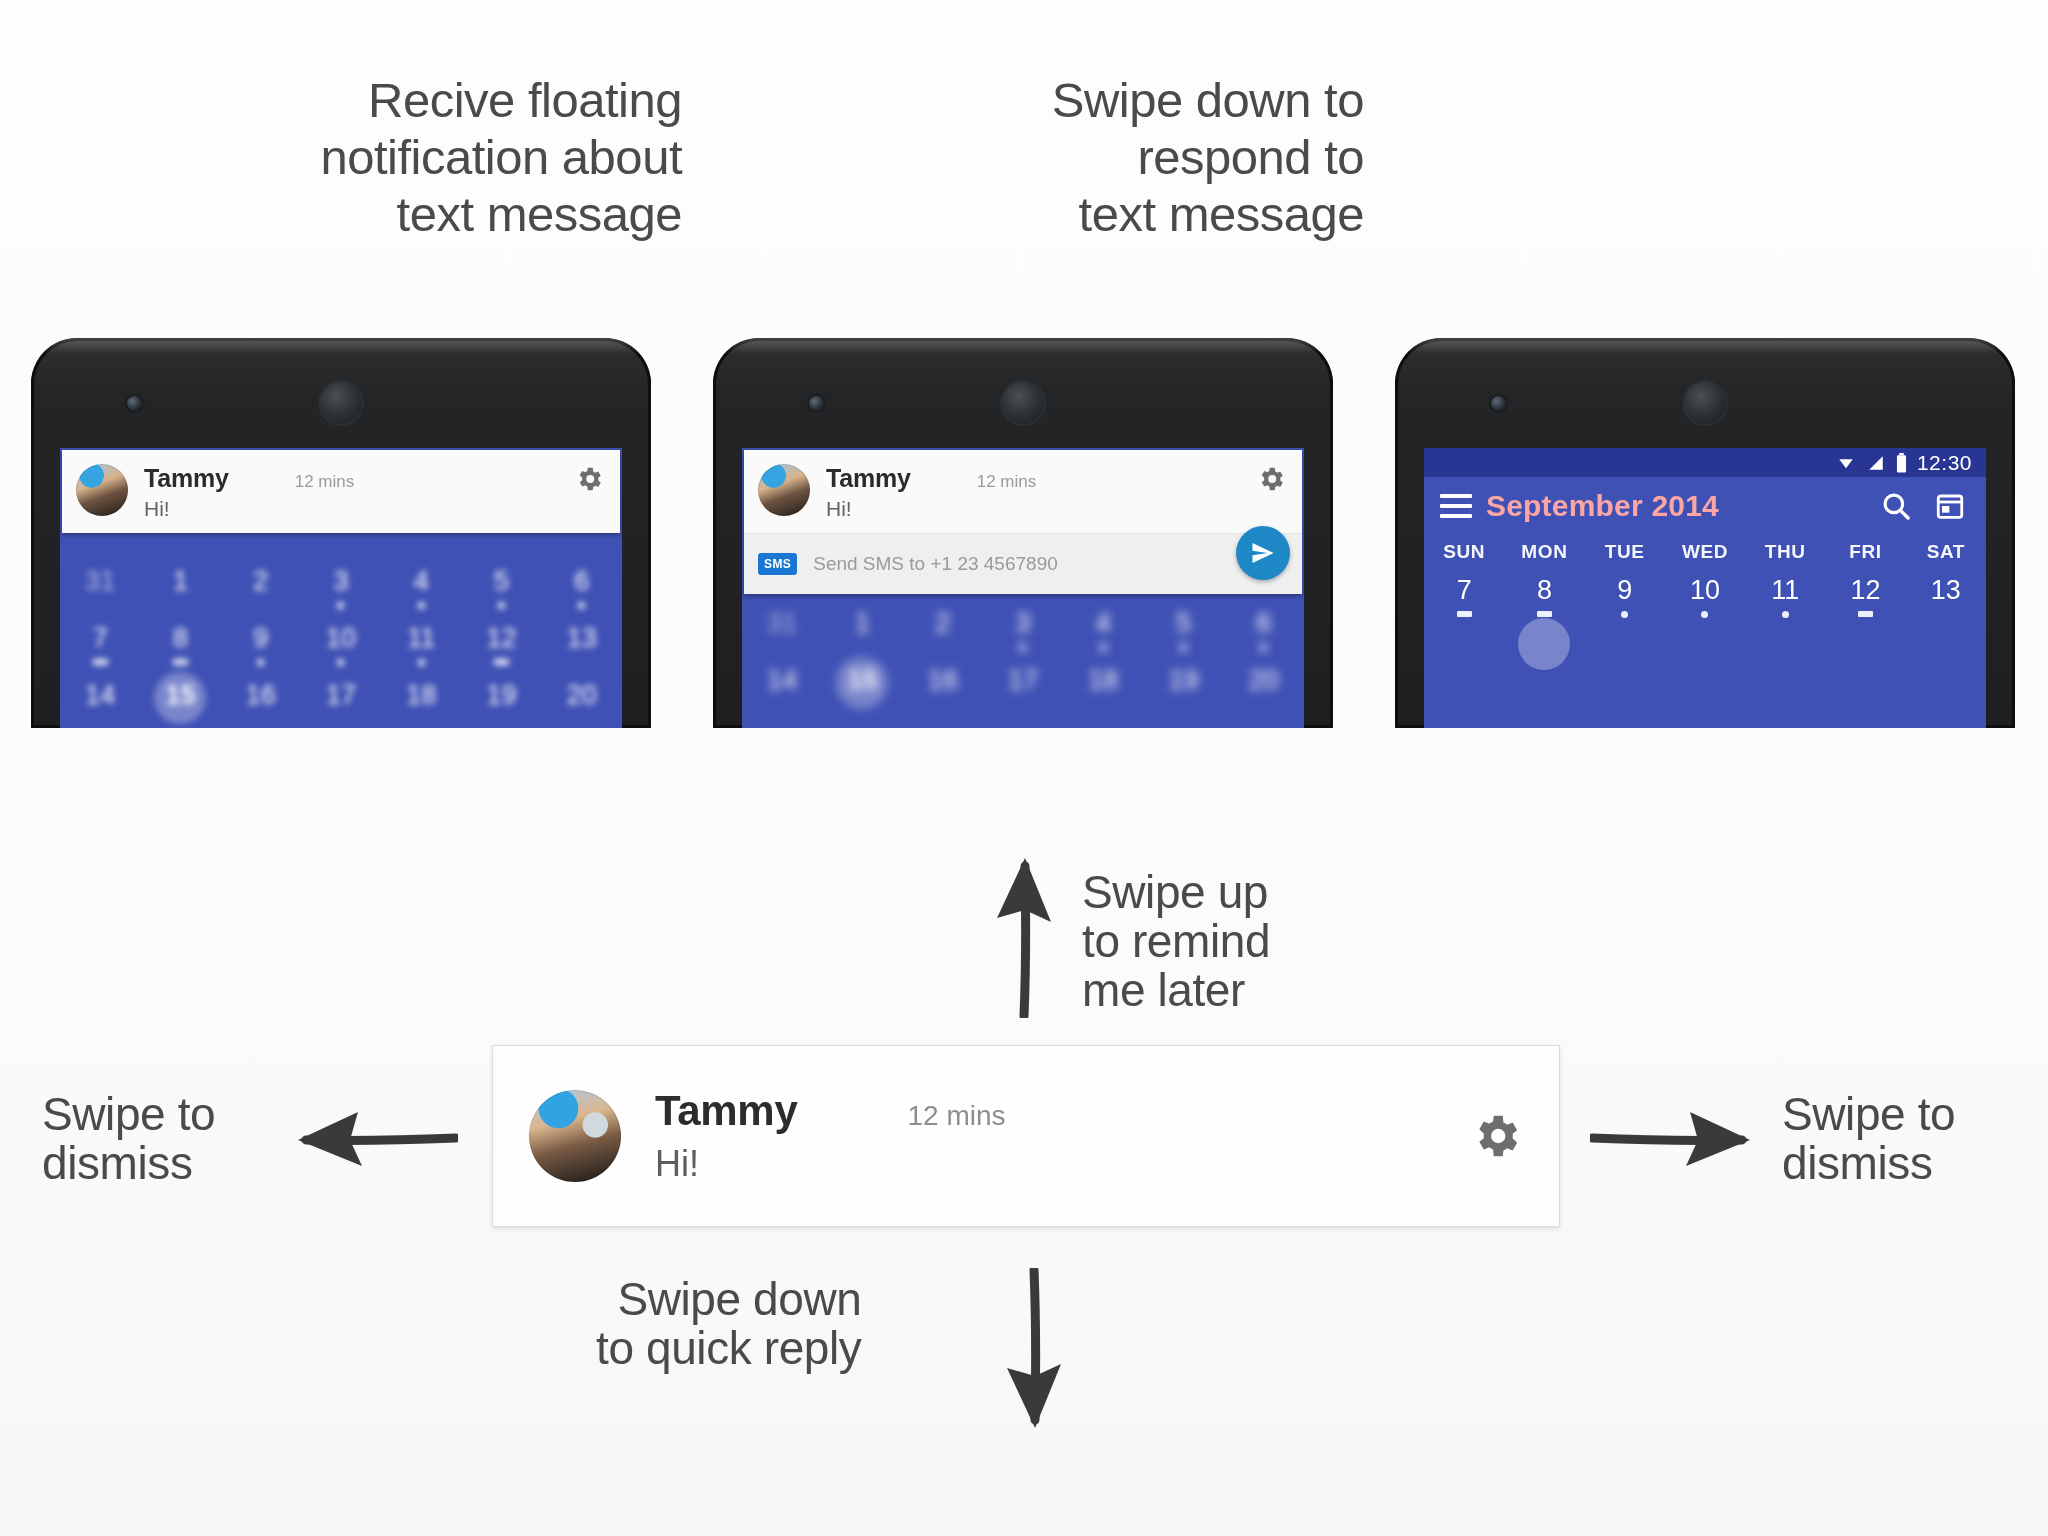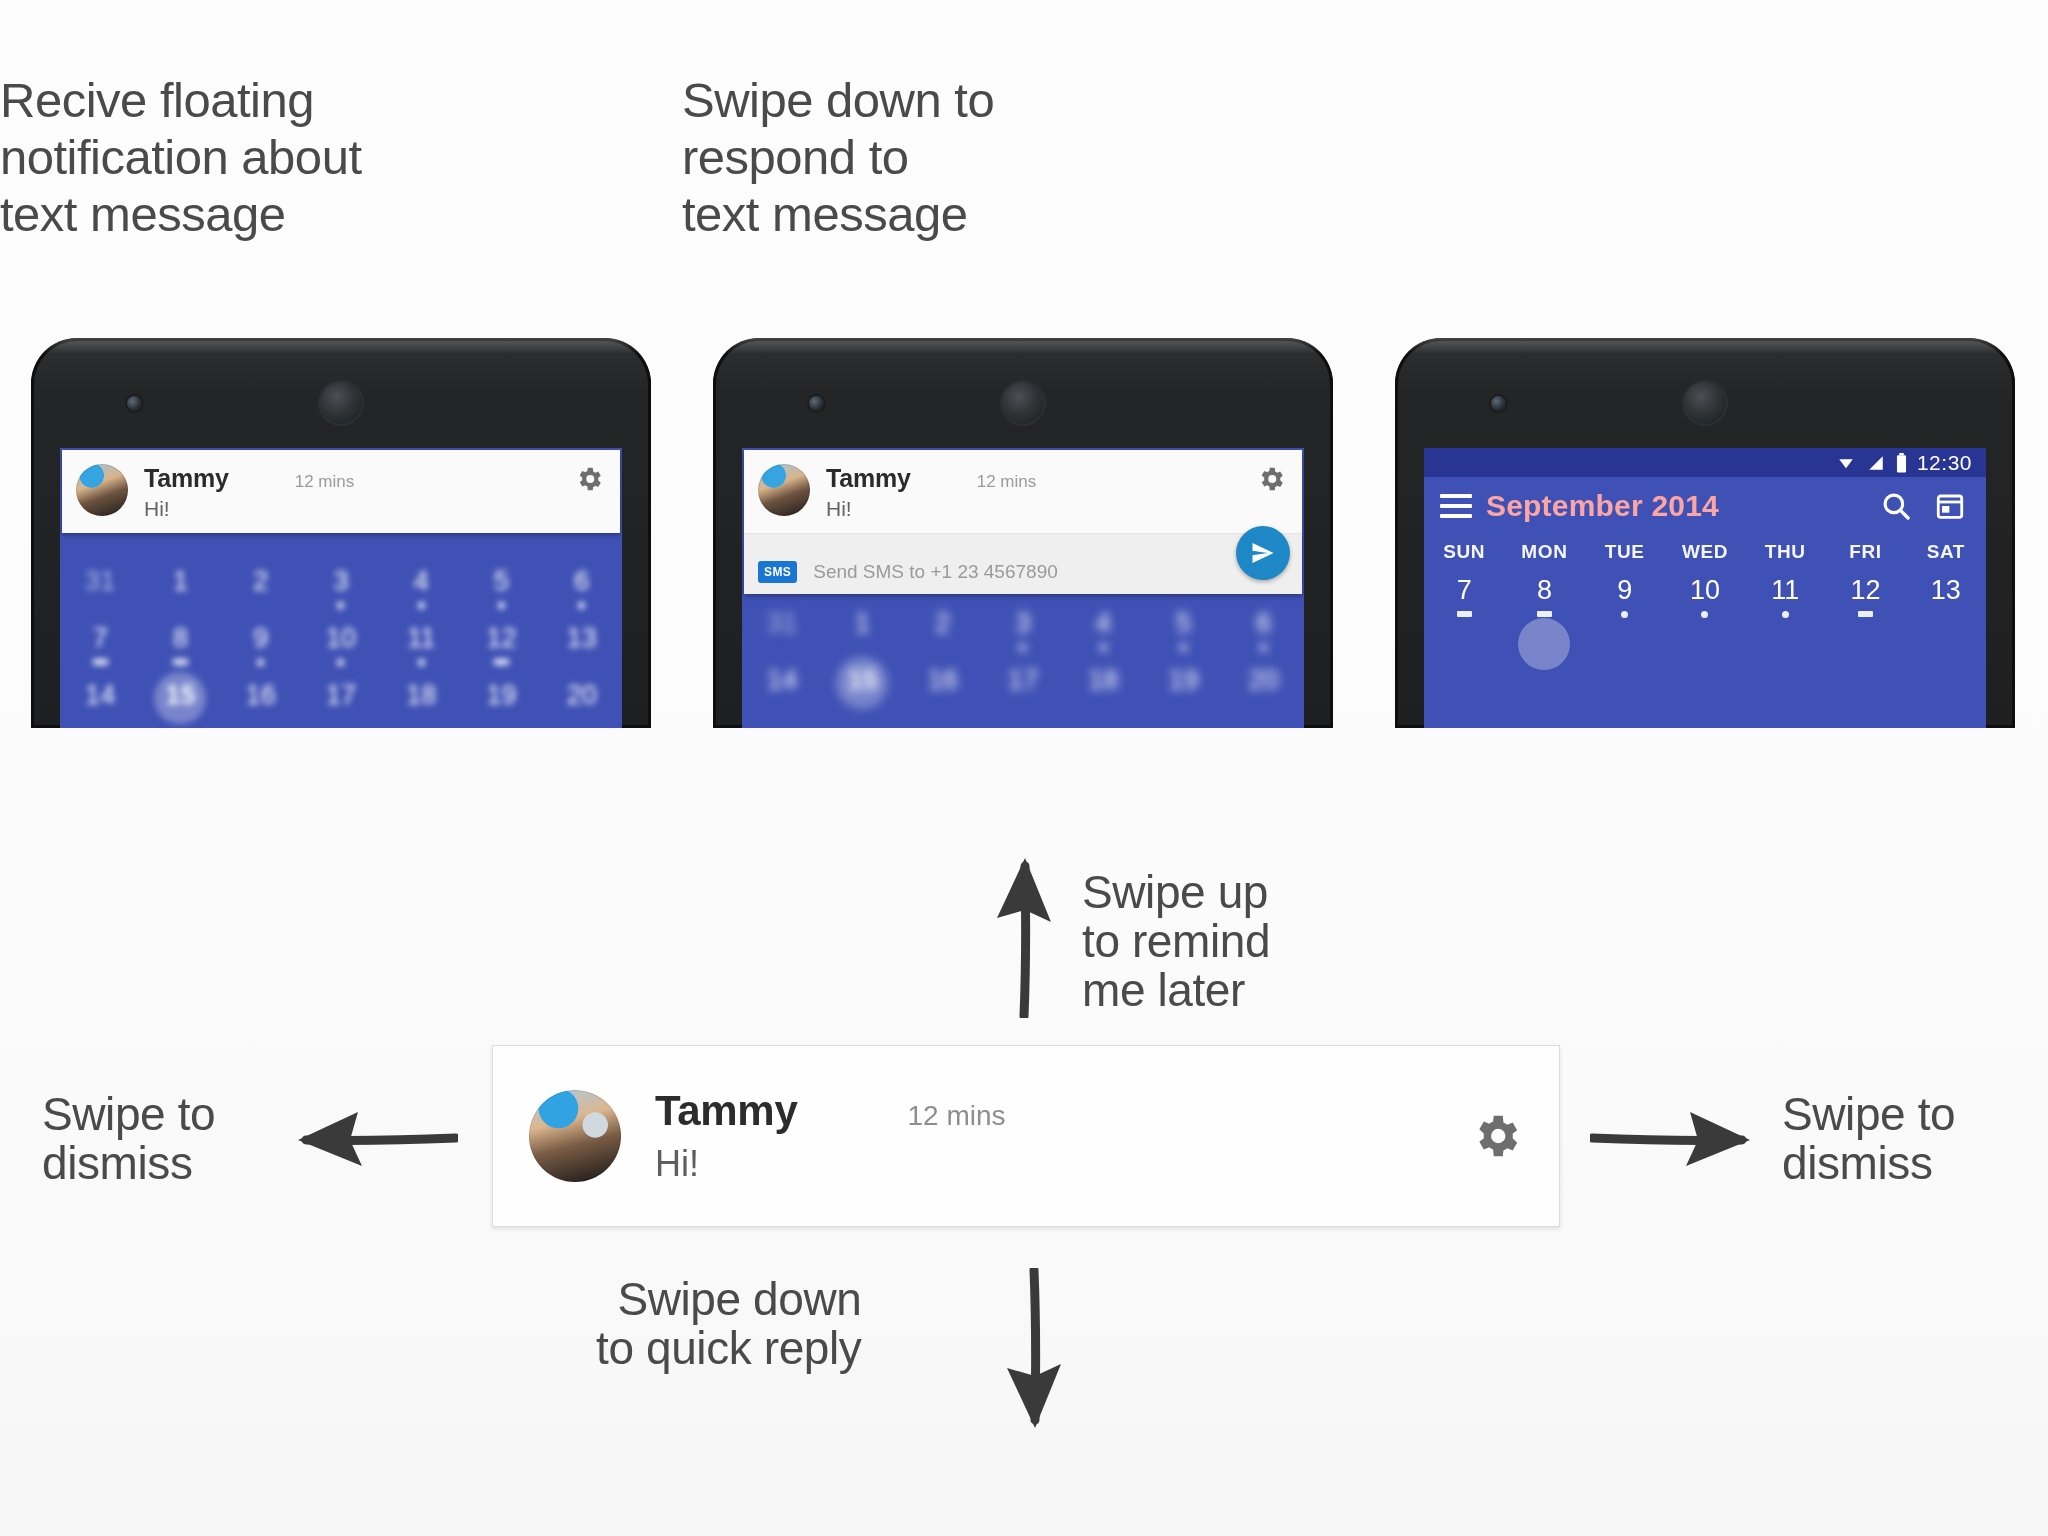--- a/index.html
+++ b/index.html
@@ -16,21 +16,21 @@
   }
   
   .cols{
     position:absolute;top:0;left:0;width:2048px;height:740px;
     display:flex;
   }
   .col{
     width:682px;position:relative;
   }
   .col-caption{
-    text-align:left;
+    text-align:right;
     font-size:49px;
     line-height:1.16;
     color:#4a4a4a;
     font-weight:400;
     letter-spacing:-0.5px;
     padding-top:72px;
     white-space:pre-line;
   }
   
   .phone{
@@ -115,21 +115,21 @@
       linear-gradient(160deg,#9fc6e6 0%,#d7b48c 38%,#6d5340 60%,#1c1a18 100%);
     box-shadow:0 0 0 1px rgba(0,0,0,.12) inset;
   }
   .hu-texts{margin-left:16px;flex:1;min-width:0;}
   .hu-row1{display:flex;align-items:baseline;}
   .hu-name{font-size:25px;font-weight:700;color:#2b2b2b;letter-spacing:-.2px;}
   .hu-time{font-size:17px;color:#9b9b9b;margin-left:66px;}
   .hu-msg{font-size:21px;color:#646464;margin-top:4px;}
   .hu-gear{position:absolute;right:16px;top:14px;}
   .hu-reply{
-    display:flex;align-items:flex-end;background:#efefef;border-top:1px solid #e3e3e3;
+    display:flex;align-items:center;background:#efefef;border-top:1px solid #e3e3e3;
     padding:11px 14px;position:relative;height:38px;
   }
   .sms-chip{
     background:#1976d2;color:#fff;font-size:12px;font-weight:700;
     padding:4px 6px;border-radius:3px;letter-spacing:.4px;
   }
   .reply-ph{font-size:19px;color:#9a9a9a;margin-left:16px;}
   .send-fab{
     position:absolute;right:12px;top:-8px;width:54px;height:54px;border-radius:50%;
     background:#1e88c7;display:flex;align-items:center;justify-content:center;

